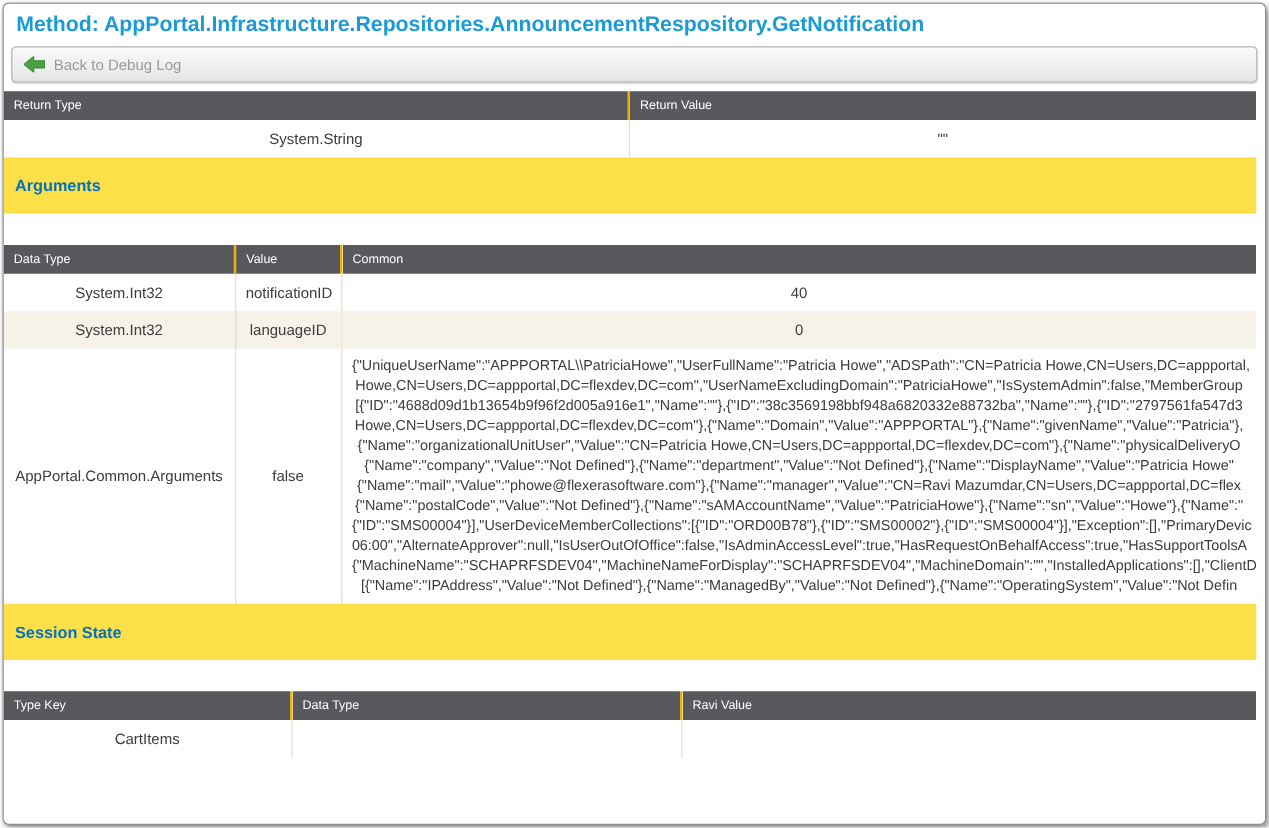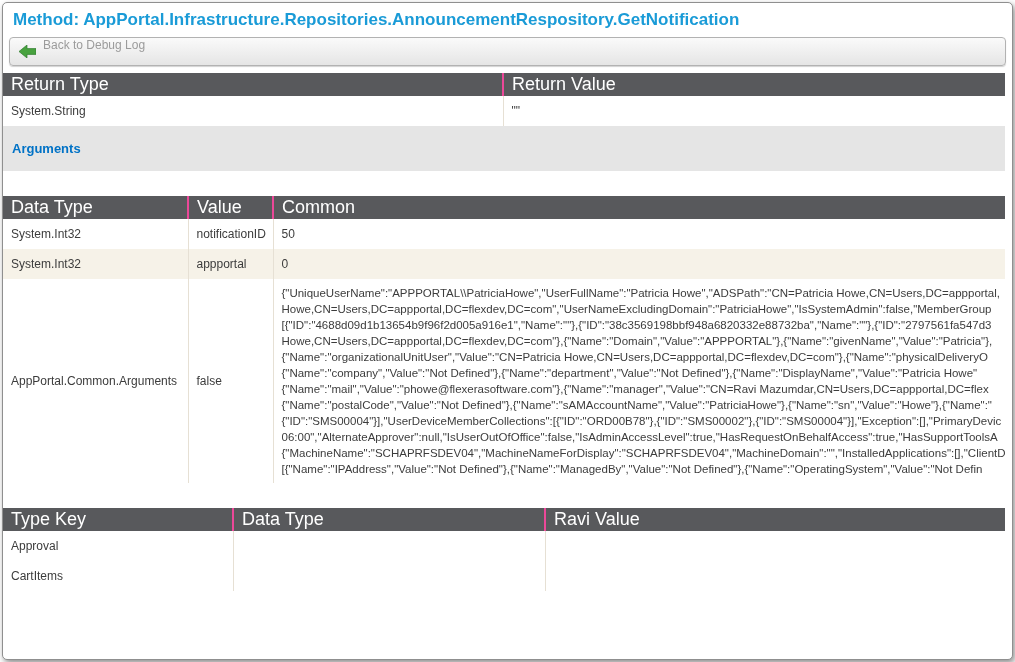--- a/index.html
+++ b/index.html
@@ -26,21 +26,21 @@
     margin: 7px 0 7px 10px;
     white-space: nowrap;
   }
   .back-btn {
     margin: 0 6px;
     height: 27px;
     border: 1px solid #b2b2b2;
     border-radius: 4px;
     background: linear-gradient(#fafafa, #e5e5e5);
     box-shadow: 0 1px 1px rgba(0,0,0,0.18);
-    display: flex; gap: 7px;
+    display: flex; align-items: center; gap: 7px;
     padding: 0 9px;
     cursor: pointer;
   }
   .back-btn .lbl { color: #9b9b9b; font-size: 12px; }
   .back-arrow { display: flex; align-items: center; }
 
   table.tbl {
     border-collapse: collapse;
     table-layout: fixed;
     width: 1002px;
@@ -48,45 +48,46 @@
     color: #3c3c3c;
   }
   .tbl-return { margin-top: 7px; }
   th {
     background: #58595c;
     color: #ffffff;
     font-weight: normal;
     text-align: left;
     padding: 0 8px;
     height: 23px;
-    font-size: 18px;
+    font-size: 10px;
     white-space: nowrap;
     overflow: hidden;
   }
-  th + th { border-left: 2px solid #ec4899; }
+  th + th { border-left: 2px solid #eab308; }
   td {
     padding: 3px 8px;
     height: 24px;
     border-left: 1px solid #e6e0d4;
     white-space: nowrap;
     overflow: hidden;
     vertical-align: middle;
+    text-align: center;
   }
   td:first-child { border-left: none; }
   tr.alt { background: #f6f2e8; }
   td.value-cell {
     white-space: pre;
     overflow: hidden;
     font-size: 11.5px;
     line-height: 16px;
     padding: 6px 8px;
     color: #3c3c3c;
   }
   .section-band {
-    background: #e5e5e5;
+    background: #fde047;
     width: 1002px;
     height: 45px;
     display: flex; align-items: center;
     padding-left: 9px;
     box-sizing: border-box;
   }
   .section-title {
     color: #0072c6;
     font-weight: bold;
     font-size: 13px;
@@ -143,25 +144,25 @@
       <tr>
         <th>Data Type</th>
         <th>Value</th>
         <th>Common</th>
       </tr>
     </thead>
     <tbody>
       <tr>
         <td>System.Int32</td>
         <td>notificationID</td>
-        <td>50</td>
+        <td>40</td>
       </tr>
       <tr class="alt">
         <td>System.Int32</td>
-        <td>appportal</td>
+        <td>languageID</td>
         <td>0</td>
       </tr>
       <tr>
         <td>AppPortal.Common.Arguments</td>
         <td>false</td>
         <td class="value-cell">{"UniqueUserName":"APPPORTAL\\PatriciaHowe","UserFullName":"Patricia Howe","ADSPath":"CN=Patricia Howe,CN=Users,DC=appportal,
 Howe,CN=Users,DC=appportal,DC=flexdev,DC=com","UserNameExcludingDomain":"PatriciaHowe","IsSystemAdmin":false,"MemberGroup
 [{"ID":"4688d09d1b13654b9f96f2d005a916e1","Name":""},{"ID":"38c3569198bbf948a6820332e88732ba","Name":""},{"ID":"2797561fa547d3
 Howe,CN=Users,DC=appportal,DC=flexdev,DC=com"},{"Name":"Domain","Value":"APPPORTAL"},{"Name":"givenName","Value":"Patricia"},
 {"Name":"organizationalUnitUser","Value":"CN=Patricia Howe,CN=Users,DC=appportal,DC=flexdev,DC=com"},{"Name":"physicalDeliveryO
@@ -169,42 +170,40 @@
 {"Name":"mail","Value":"phowe@flexerasoftware.com"},{"Name":"manager","Value":"CN=Ravi Mazumdar,CN=Users,DC=appportal,DC=flex
 {"Name":"postalCode","Value":"Not Defined"},{"Name":"sAMAccountName","Value":"PatriciaHowe"},{"Name":"sn","Value":"Howe"},{"Name":"
 {"ID":"SMS00004"}],"UserDeviceMemberCollections":[{"ID":"ORD00B78"},{"ID":"SMS00002"},{"ID":"SMS00004"}],"Exception":[],"PrimaryDevic
 06:00","AlternateApprover":null,"IsUserOutOfOffice":false,"IsAdminAccessLevel":true,"HasRequestOnBehalfAccess":true,"HasSupportToolsA
 {"MachineName":"SCHAPRFSDEV04","MachineNameForDisplay":"SCHAPRFSDEV04","MachineDomain":"","InstalledApplications":[],"ClientD
 [{"Name":"IPAddress","Value":"Not Defined"},{"Name":"ManagedBy","Value":"Not Defined"},{"Name":"OperatingSystem","Value":"Not Defin</td>
       </tr>
     </tbody>
   </table>
 
+  <div class="section-band">
+    <span class="section-title">Session State</span>
+  </div>
   <div class="gap"></div>
 
   <table class="tbl">
     <colgroup>
         <col style="width:230px">
         <col style="width:312px">
         <col>
       </colgroup>
     <thead>
       <tr>
         <th>Type Key</th>
         <th>Data Type</th>
         <th>Ravi Value</th>
       </tr>
     </thead>
     <tbody>
       <tr>
-        <td>Approval</td>
-        <td></td>
-        <td></td>
-      </tr>
-      <tr>
         <td>CartItems</td>
         <td></td>
         <td></td>
       </tr>
 
     </tbody>
   </table>
 
 </div>
 

